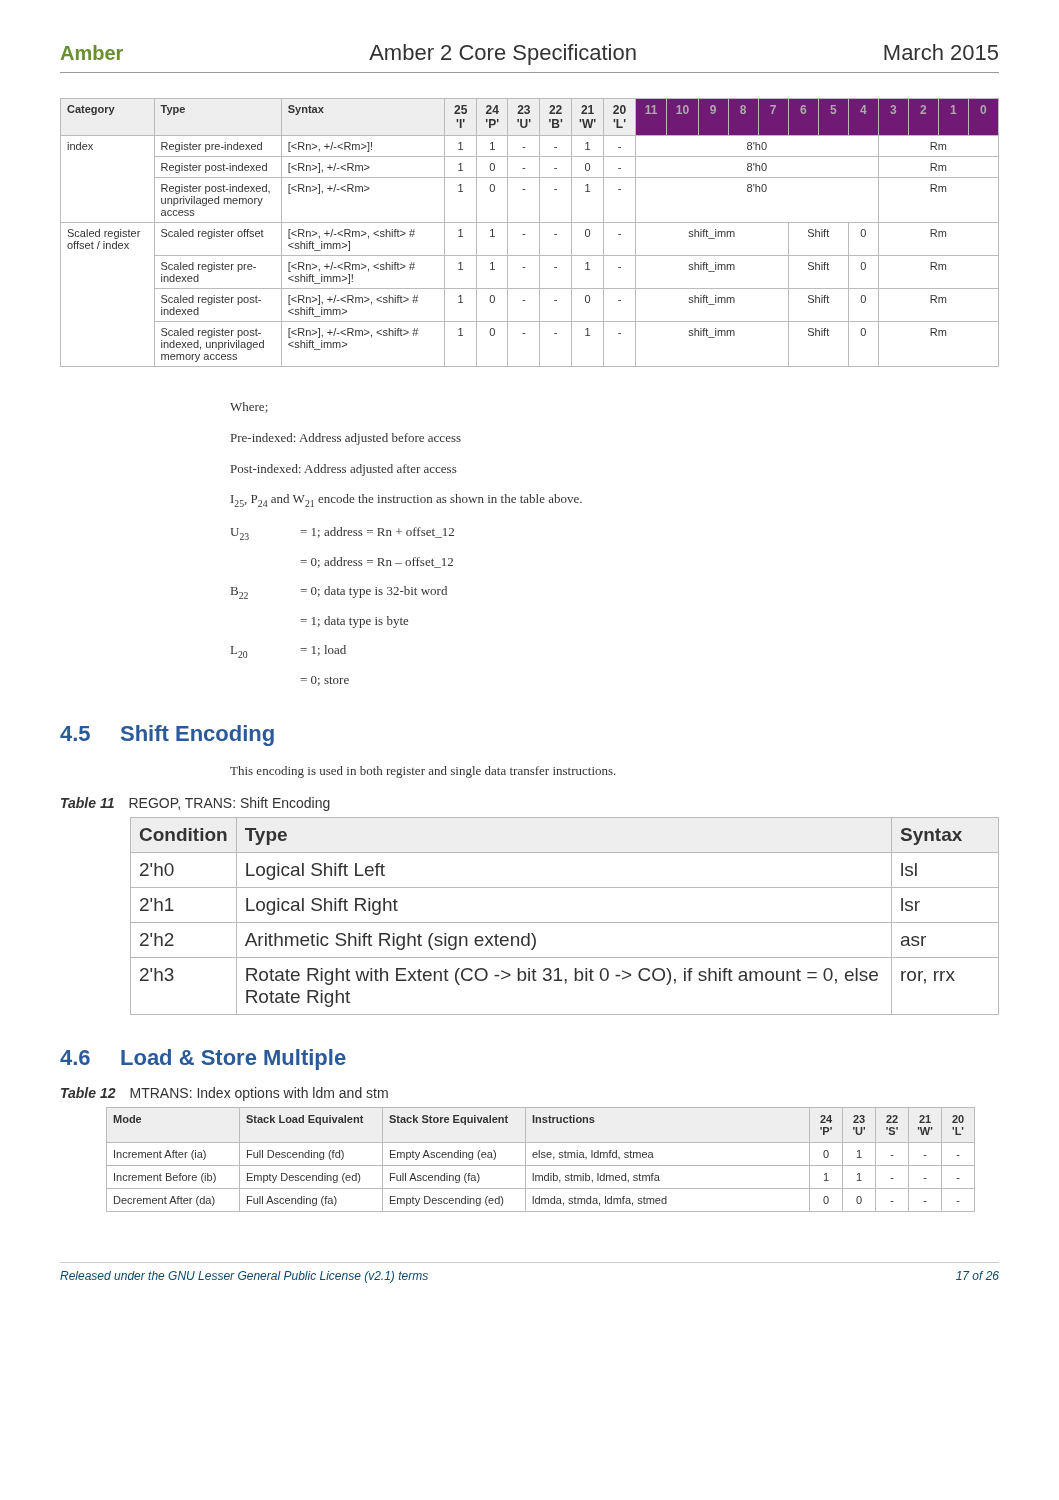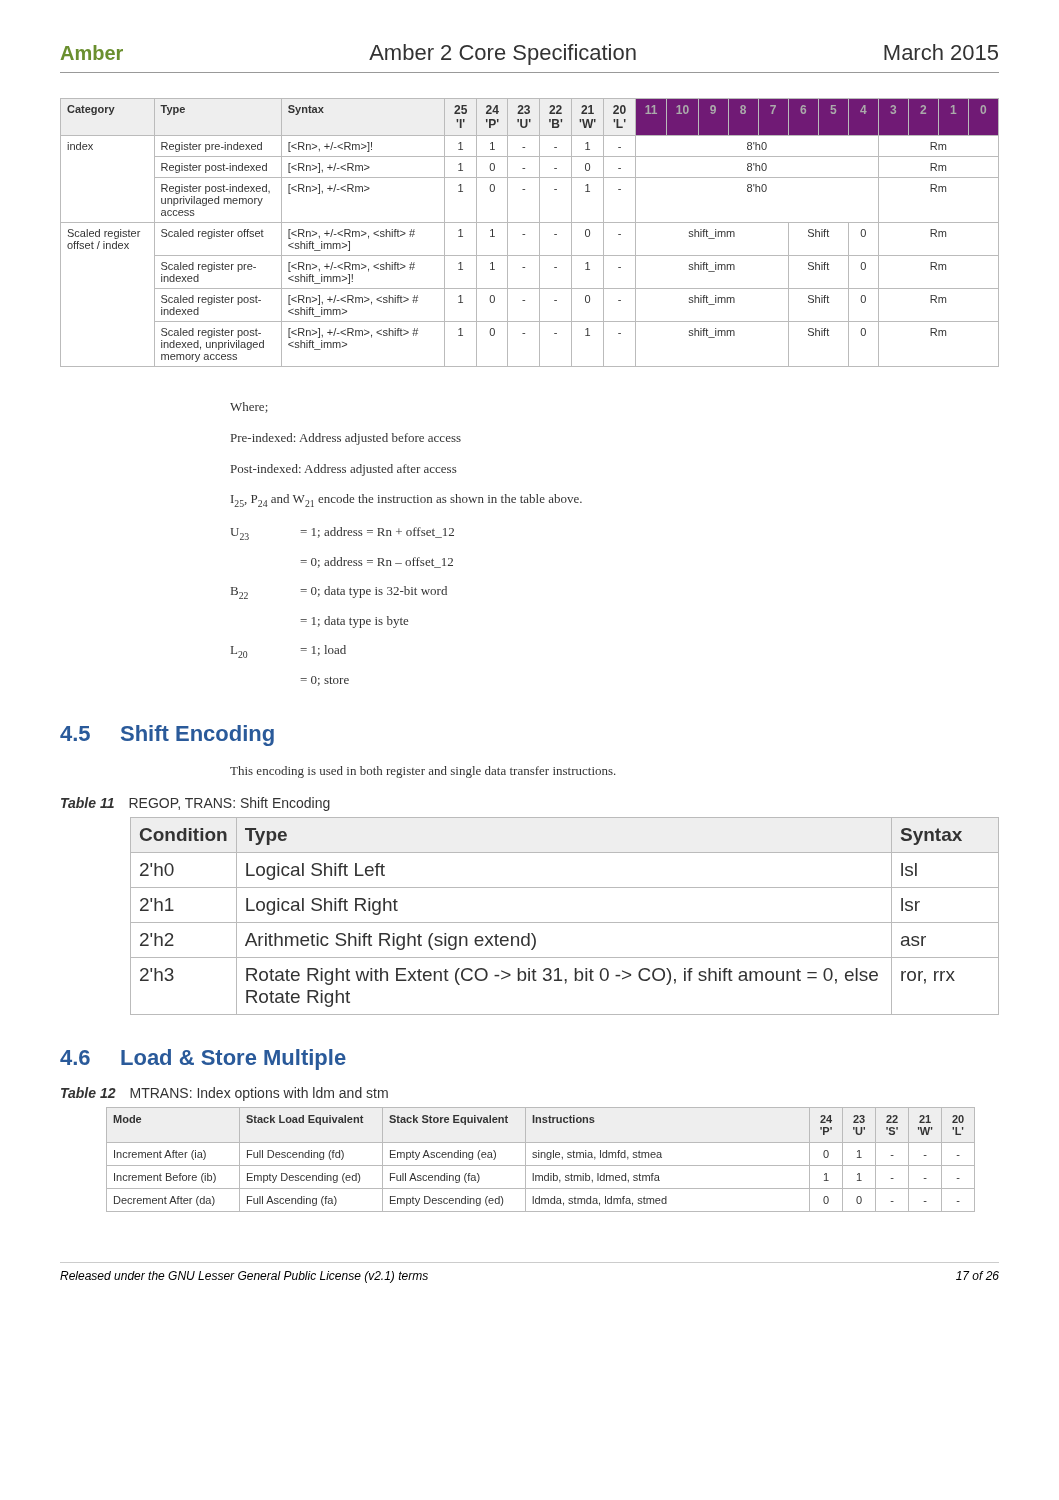--- a/index.html
+++ b/index.html
@@ -76,21 +76,21 @@
   .table11 { margin-left: 70px; width: calc(100% - 70px); }
   .table11 th, .table11 td { font-size: 19px; padding: 6px 8px; }
   .table12 { margin-left: 46px; width: calc(100% - 70px); }
   .table12 th, .table12 td { font-size: 11px; padding: 5px 6px; }
   .footer {
     margin-top: 50px;
     display: flex;
     justify-content: space-between;
     font-style: italic;
     font-size: 12px;
-    color: #000000;
+    color: #0c4a6e;
     border-top: 1px solid #ccc;
     padding-top: 6px;
   }
 </style>
 </head>
 <body>
 
 <div class="header-row">
   <span class="brand">Amber</span>
   <span class="doc-title">Amber 2 Core Specification</span>
@@ -326,21 +326,21 @@
 'W'</span></th>
     <th class="bit-col"><span>20
 'L'</span></th>
   </tr>
     </thead>
   <tbody id="t12body">
       <tr>
         <td>Increment After (ia)</td>
         <td>Full Descending (fd)</td>
         <td>Empty Ascending (ea)</td>
-        <td>single, stmia, ldmfd, stmea</td>
+        <td>else, stmia, ldmfd, stmea</td>
         <td class="center">0</td>
         <td class="center">1</td>
         <td class="center">-</td>
         <td class="center">-</td>
         <td class="center">-</td>
       </tr>
       <tr>
         <td>Increment Before (ib)</td>
         <td>Empty Descending (ed)</td>
         <td>Full Ascending (fa)</td>

